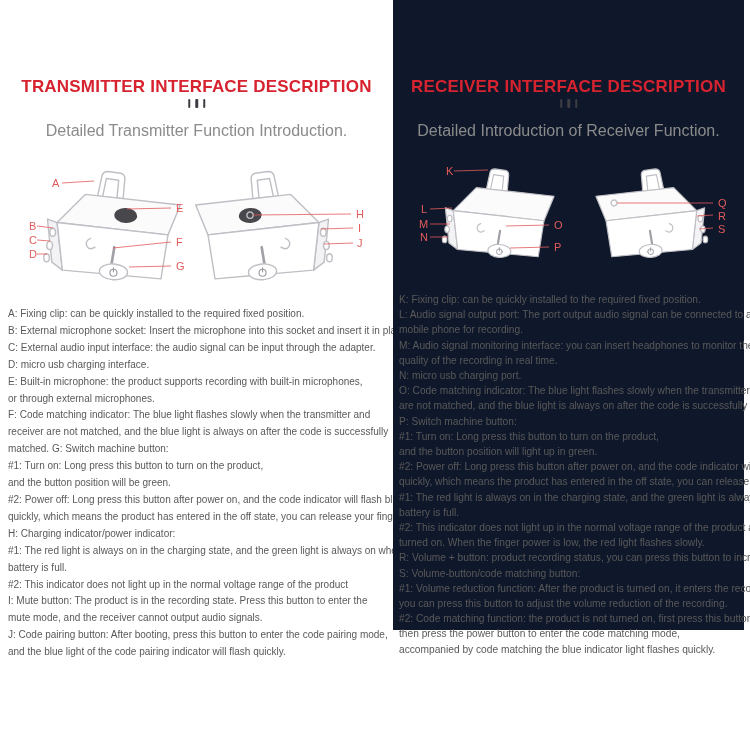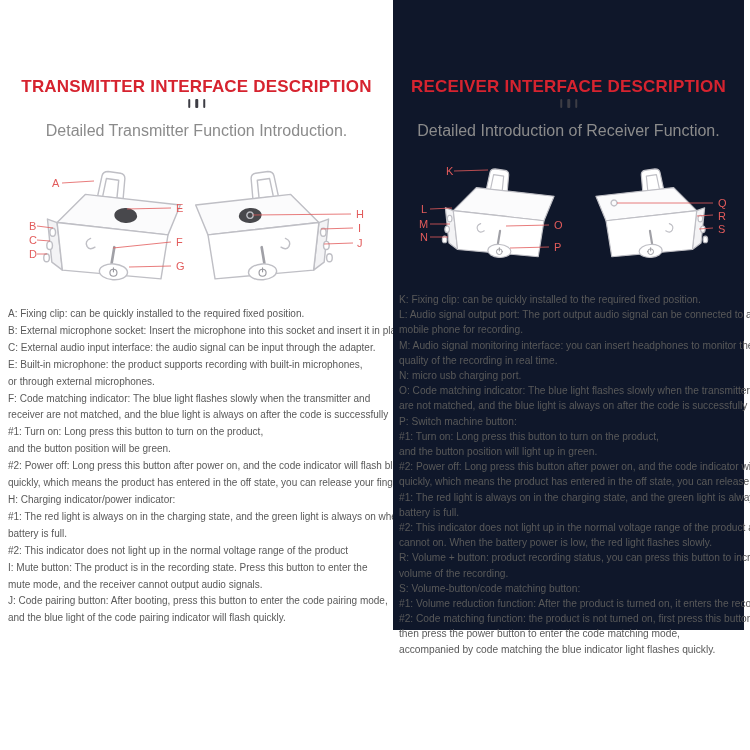--- a/index.html
+++ b/index.html
@@ -98,24 +98,26 @@
       <text class="lbl" x="148" y="102">G</text>
       <text class="lbl" x="328" y="50">H</text>
       <text class="lbl" x="330" y="64">I</text>
       <text class="lbl" x="329" y="79">J</text>
     </svg>
 
     <div class="desc t">
       <div class="ln">A: Fixing clip: can be quickly installed to the required fixed position.</div>
       <div class="ln">B: External microphone socket: Insert the microphone into this socket and insert it in place.</div>
       <div class="ln">C: External audio input interface: the audio signal can be input through the adapter.</div>
+      <div class="ln">D: micro usb charging interface.</div>
       <div class="ln">E: Built-in microphone: the product supports recording with built-in microphones,</div>
       <div class="ln">or through external microphones.</div>
       <div class="ln">F: Code matching indicator: The blue light flashes slowly when the transmitter and</div>
       <div class="ln">receiver are not matched, and the blue light is always on after the code is successfully</div>
+      <div class="ln">matched. G: Switch machine button:</div>
       <div class="ln">#1: Turn on: Long press this button to turn on the product,</div>
       <div class="ln">and the button position will be green.</div>
       <div class="ln">#2: Power off: Long press this button after power on, and the code indicator will flash blue</div>
       <div class="ln">quickly, which means the product has entered in the off state, you can release your finger.</div>
       <div class="ln">H: Charging indicator/power indicator:</div>
       <div class="ln">#1: The red light is always on in the charging state, and the green light is always on when the</div>
       <div class="ln">battery is full.</div>
       <div class="ln">#2: This indicator does not light up in the normal voltage range of the product</div>
       <div class="ln">I: Mute button: The product is in the recording state. Press this button to enter the</div>
       <div class="ln">mute mode, and the receiver cannot output audio signals.</div>
@@ -168,23 +170,23 @@
     <div class="ln">O: Code matching indicator: The blue light flashes slowly when the transmitter and receiver</div>
     <div class="ln">are not matched, and the blue light is always on after the code is successfully matched.</div>
     <div class="ln">P: Switch machine button:</div>
     <div class="ln">#1: Turn on: Long press this button to turn on the product,</div>
     <div class="ln">and the button position will light up in green.</div>
     <div class="ln">#2: Power off: Long press this button after power on, and the code indicator will flash blue</div>
     <div class="ln">quickly, which means the product has entered in the off state, you can release your finger.</div>
     <div class="ln">#1: The red light is always on in the charging state, and the green light is always on when the</div>
     <div class="ln">battery is full.</div>
     <div class="ln">#2: This indicator does not light up in the normal voltage range of the product after it is</div>
-    <div class="ln">cannot on. When the battery power is low, the red light flashes slowly.</div>
+    <div class="ln">turned on. When the finger power is low, the red light flashes slowly.</div>
     <div class="ln">R: Volume + button: product recording status, you can press this button to increase the</div>
-    <div class="ln">volume of the recording.</div>
     <div class="ln">S: Volume-button/code matching button:</div>
     <div class="ln">#1: Volume reduction function: After the product is turned on, it enters the recording state,</div>
+    <div class="ln">you can press this button to adjust the volume reduction of the recording.</div>
     <div class="ln">#2: Code matching function: the product is not turned on, first press this button and</div>
     <div class="ln">then press the power button to enter the code matching mode,</div>
     <div class="ln">accompanied by code matching the blue indicator light flashes quickly.</div>
   </div>
 
 </div>
 
 </body></html>

